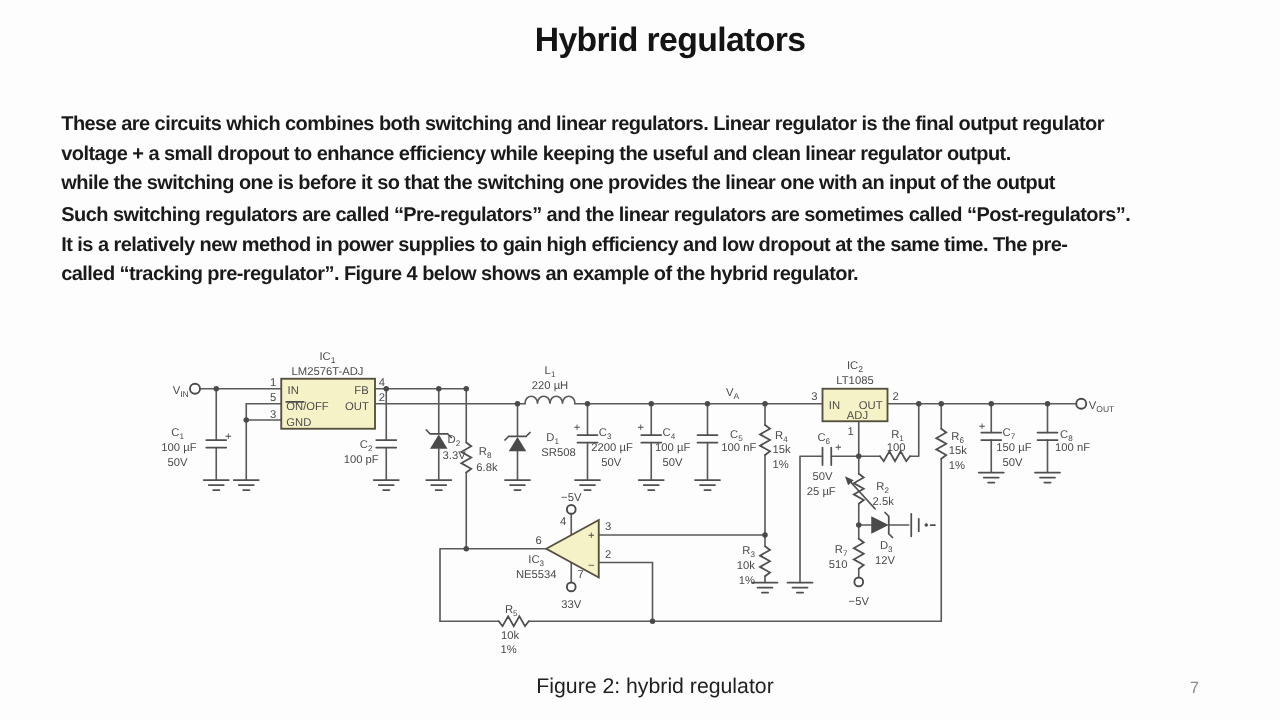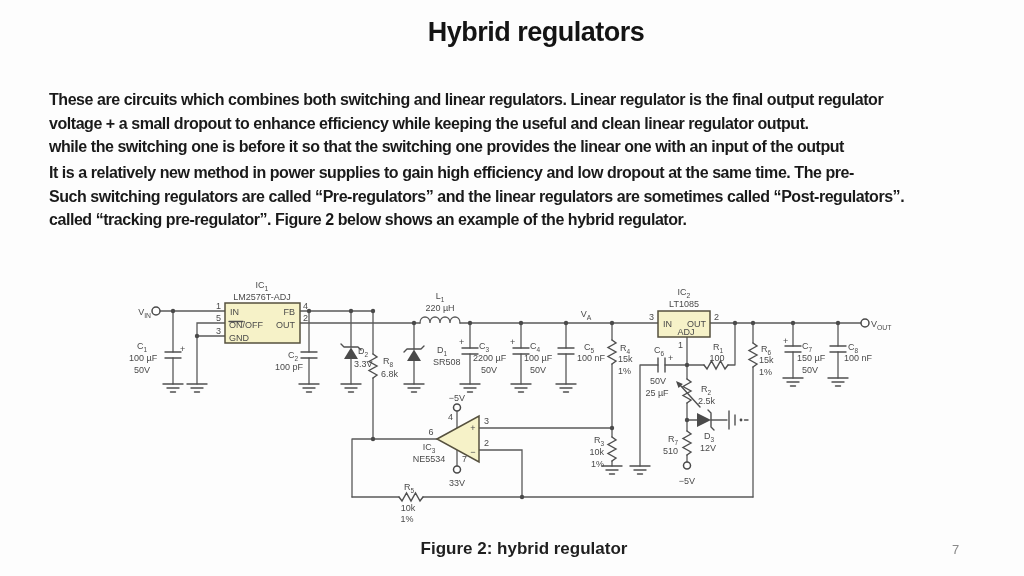--- a/index.html
+++ b/index.html
@@ -14,21 +14,21 @@
   }
   .para{position:absolute;left:49px;right:20px;}
   .para .line{
     white-space:nowrap;font-size:16px;font-weight:600;letter-spacing:-0.45px;
     line-height:23.5px;color:#1a1a1a;
   }
   .p1{top:68px;margin-top:20px;}
   .p2{top:161px;}
   .caption{
     position:absolute;top:539px;left:0;width:1024px;text-align:center;
-    font-size:17px;font-weight:700;color:#1f1f1f;padding-left:24px;box-sizing:border-box;
+    font-size:17px;font-weight:400;color:#1f1f1f;padding-left:24px;box-sizing:border-box;
   }
   .pagenum{
     position:absolute;top:542px;left:952px;font-size:13px;color:#8a8a8a;
   }
   svg text{font-family:"Liberation Sans","DejaVu Sans",sans-serif;fill:#4a4a4a;font-size:9px;}
   .wire{stroke:#5a5a5a;stroke-width:1.3;fill:none;stroke-linecap:round;}
   .sym{stroke:#4f4f4f;stroke-width:1.4;fill:none;stroke-linecap:round;}
   .icbox{fill:#f6f2c8;stroke:#55503e;stroke-width:1.5;}
   .dfill{fill:#4a4a4a;stroke:none;}
   .dot{fill:#4a4a4a;stroke:none;}
@@ -41,23 +41,23 @@
 
   <div class="title">Hybrid regulators</div>
 
   <div class="para p1">
     <div class="line">These are circuits which combines both switching and linear regulators. Linear regulator is the final output regulator</div>
     <div class="line">voltage + a small dropout to enhance efficiency while keeping the useful and clean linear regulator output.</div>
     <div class="line">while the switching one is before it so that the switching one provides the linear one with an input of the output</div>
   </div>
 
   <div class="para p2">
+    <div class="line">Such switching regulators are called “Pre-regulators” and the linear regulators are sometimes called “Post-regulators”.</div>
     <div class="line">It is a relatively new method in power supplies to gain high efficiency and low dropout at the same time. The pre-</div>
-    <div class="line">Such switching regulators are called “Pre-regulators” and the linear regulators are sometimes called “Post-regulators”.</div>
-    <div class="line">called “tracking pre-regulator”. Figure 2 below shows an example of the hybrid regulator.</div>
+    <div class="line">called “tracking pre-regulator”. Figure 4 below shows an example of the hybrid regulator.</div>
   </div>
 
   <svg width="1024" height="576" viewBox="0 0 1024 576" style="position:absolute;left:0;top:0;">
 
     <g>
       <path class="wire" d="M160 311h65"></path>
       <path class="wire" d="M225 323h-28v13h28"></path>
       <path class="wire" d="M197 336v48"></path>
       <path class="wire" d="M300 311h73"></path>
       <path class="wire" d="M300 323h114"></path>

